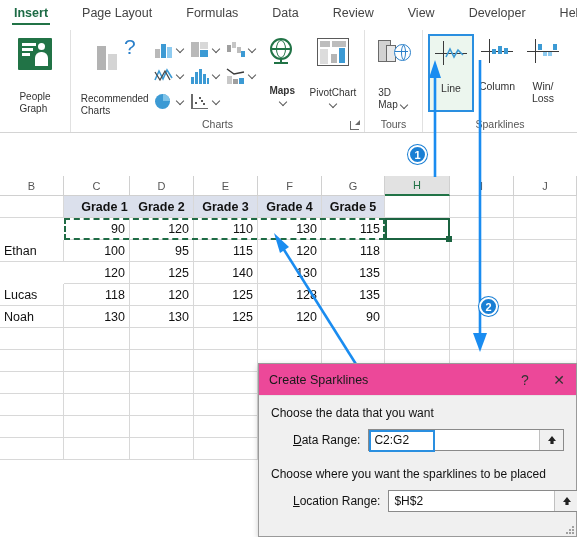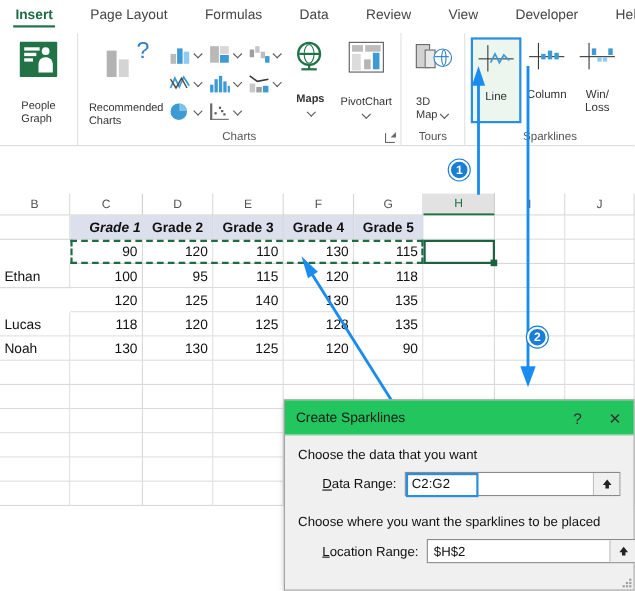--- a/index.html
+++ b/index.html
@@ -184,21 +184,21 @@
     z-index:31;
   }
 
   
   #dialog {
     position:absolute; left:258px; top:363px; width:319px; height:174px;
     background:#f0f0f0; border:1px solid #9a9a9a; z-index:40;
     box-shadow: 0 2px 6px rgba(0,0,0,.20);
   }
   #dlg-title {
-    height:32px; background:#22c55e; display:flex; align-items:center;
+    height:32px; background:#ec4899; display:flex; align-items:center;
     padding-left:10px; position:relative; border-bottom:1px solid #e4e4e4;
   }
   #dlg-title .t { font-size:12.5px; color:#1a1a1a; }
   .titlebtn {
     position:absolute; top:0; height:32px; width:34px;
     display:flex; align-items:center; justify-content:center;
     font-size:14px; color:#333; cursor:default;
   }
   .dlgbody { padding:10px 12px 0 12px; }
   .dlgsect { font-size:12px; color:#111; margin-bottom:9px; }
@@ -458,21 +458,21 @@
       <div class="colcell" style="left: 194px; width: 64px;">E</div>
       <div class="colcell" style="left: 258px; width: 64px;">F</div>
       <div class="colcell" style="left: 322px; width: 63px;">G</div>
       <div class="colcell sel" style="left: 385px; width: 65px;">H</div>
       <div class="colcell" style="left: 450px; width: 64px;">I</div>
       <div class="colcell" style="left: 514px; width: 63px;">J</div>
     </div>
   <div id="gridbody">
       <div class="gridrow" style="top: 63px;">
         <div class="cell" style="left: 0px; width: 64px;"></div>
-        <div class="cell hdr" style="left: 64px; width: 82px; font-style: italic;">Grade 1</div>
+        <div class="cell hdr" style="left: 64px; width: 82px;">Grade 1</div>
         <div class="cell hdr" style="left: 130px; width: 64px;">Grade 2</div>
         <div class="cell hdr" style="left: 194px; width: 64px;">Grade 3</div>
         <div class="cell hdr" style="left: 258px; width: 64px;">Grade 4</div>
         <div class="cell hdr" style="left: 322px; width: 63px;">Grade 5</div>
         <div class="cell" style="left: 385px; width: 65px;"></div>
         <div class="cell" style="left: 450px; width: 64px;"></div>
         <div class="cell" style="left: 514px; width: 63px;"></div>
       </div>
       <div class="gridrow" style="top: 85px;">
         <div class="cell name" style="left: 0px; width: 80px; margin-top: 20px;">Aiden</div>

